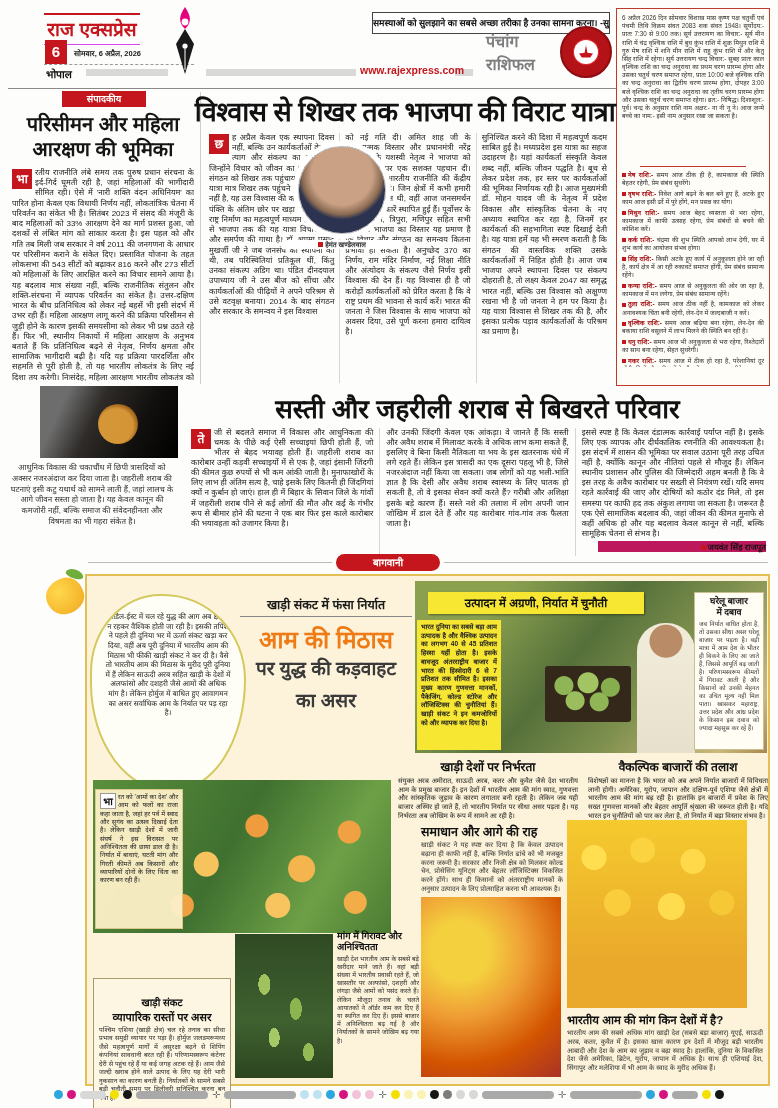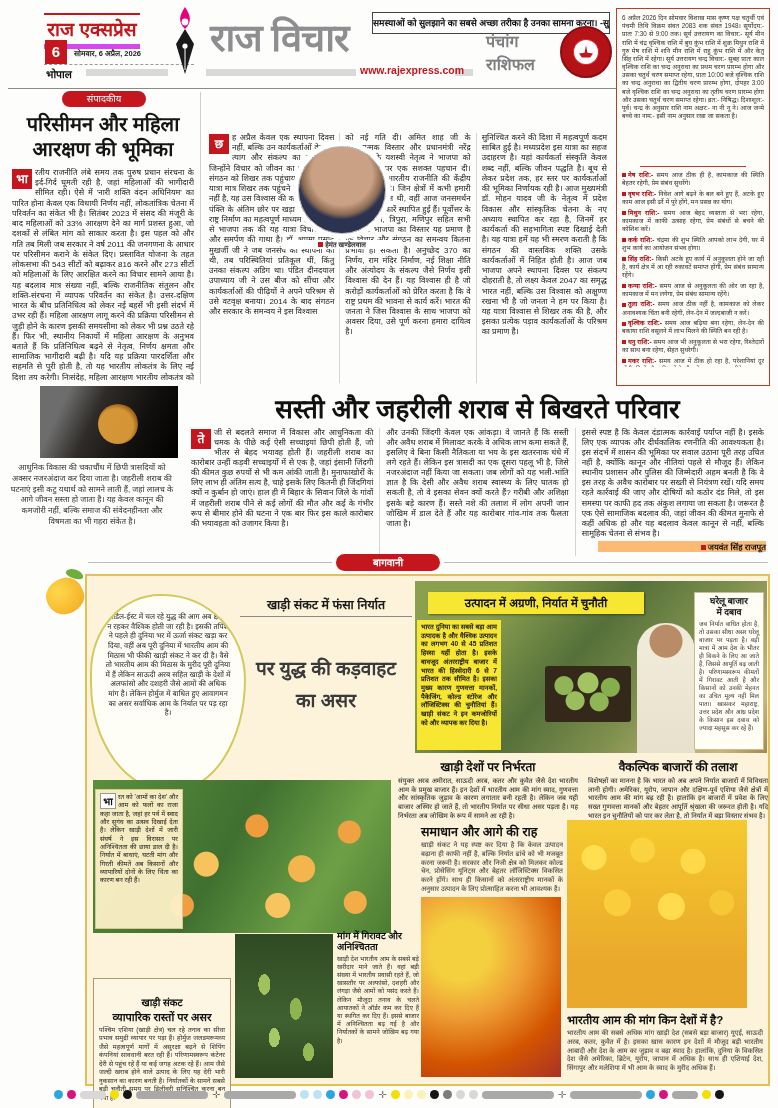--- a/index.html
+++ b/index.html
@@ -2,21 +2,21 @@
 <html><head>
 <meta charset="utf-8">
 <style>
   *{margin:0;padding:0;box-sizing:border-box}
   html,body{background:#ededed;font-family:"Liberation Sans","DejaVu Sans",sans-serif;}
   .page{position:relative;width:778px;height:1108px;margin:0 auto;background:#fdfdfb;overflow:hidden;}
   .abs{position:absolute;}
   .just{text-align:justify;}
   .clip{overflow:hidden;}
   
-  .masthead-name{left:44px;top:13px;width:96px;color:#c4161c;font-size:19px;font-weight:bold;border-top:2px solid #c4161c;border-bottom:5px solid #d946ef;padding:1px 0 2px;text-align:center;white-space:nowrap;}
+  .masthead-name{left:44px;top:13px;width:96px;color:#c4161c;font-size:19px;font-weight:bold;border-top:2px solid #c4161c;border-bottom:1px solid #d946ef;padding:1px 0 2px;text-align:center;white-space:nowrap;}
   .page-no{left:45px;top:40px;width:22px;height:24px;background:#c4161c;color:#fff;font-size:15px;font-weight:bold;text-align:center;line-height:24px;}
   .date-line{left:74px;top:48px;width:120px;font-size:7.5px;font-weight:bold;color:#222;}
   .dash-line{left:44px;top:64px;width:150px;border-top:1px dashed #999;}
   .city{left:46px;top:67px;width:60px;font-size:10.5px;font-weight:bold;color:#111;}
   .graybar1{left:86px;top:69px;width:82px;height:7px;background:#d9d9d9;}
   .graybar2{left:206px;top:69px;width:150px;height:7px;background:#d9d9d9;}
   .graybar3{left:455px;top:69px;width:18px;height:7px;background:#d9d9d9;}
   .pen{left:168px;top:6px;width:34px;height:70px;}
   .section-title{left:210px;top:10px;width:175px;color:#8e8e90;font-size:38px;font-weight:bold;white-space:nowrap;letter-spacing:-1px;}
   .website{left:360px;top:64px;width:120px;color:#c4161c;font-size:10.5px;font-weight:bold;}
@@ -28,21 +28,21 @@
   .hrule{left:8px;top:88px;width:762px;border-top:1.5px solid #8a8a8a;}
   
   .sidebar{left:616px;top:8px;width:154px;height:378px;border:1.5px solid #c0392b;background:#fffdf8;padding:5px 5px;font-size:6.3px;line-height:1.3;color:#333;}
   .sidebar .panchang{text-align:justify;height:148px;overflow:hidden;}
   .sidebar .div{border-top:1px solid #c0392b;margin:4px 18px;}
   .rashi{list-style:none;height:196px;overflow:hidden;}
   .rashi li{margin-bottom:2.5px;text-align:justify;}
   .rashi .sq{display:inline-block;width:4px;height:4px;background:#c4161c;margin-right:2px;vertical-align:middle;}
   .rashi .nm{font-weight:bold;color:#a31116;}
   
-  .ed-badge{left:62px;top:91px;width:84px;height:16px;background:#c4161c;color:#fff;font-size:9.5px;font-weight:normal;text-align:center;line-height:16px;border-radius:8px;}
+  .ed-badge{left:62px;top:91px;width:84px;height:16px;background:#c4161c;color:#fff;font-size:9.5px;font-weight:bold;text-align:center;line-height:16px;border-radius:0;}
   .ed-head{left:8px;top:112px;width:190px;font-size:20px;line-height:1.25;font-weight:bold;color:#151515;text-align:center;white-space:nowrap;}
   .ed-body{left:12px;top:168px;width:182px;height:214px;font-size:8px;line-height:1.28;color:#222;}
   .dropcap{float:left;width:20px;height:20px;background:#c4161c;color:#fff;font-size:12px;font-weight:bold;text-align:center;line-height:20px;margin:1px 3px 0 0;}
   .vrule1{left:200px;top:92px;height:292px;border-left:1px solid #cfcfcf;}
   
   .lead-head{left:192px;top:92px;width:426px;font-size:27px;font-weight:bold;color:#111;text-align:center;white-space:nowrap;letter-spacing:-0.5px;}
   .lead-cols{left:204px;top:133px;width:408px;height:250px;display:flex;}
   .lead-cols .c{flex:1;padding:0 5px;font-size:8px;line-height:1.28;color:#222;text-align:justify;overflow:hidden;}
   .lead-cols .c+.c{border-left:1px solid #d5d5d5;}
   .lead-photo{left:298px;top:146px;width:88px;height:88px;border-radius:50%;background:radial-gradient(circle at 50% 32%,#caa184 0 42%,#8a6a52 55%,#2b3350 62% 100%);box-shadow:0 0 0 5px #fff;border:1px solid #bbb;}
@@ -51,21 +51,21 @@
   .redsq{display:inline-block;width:5px;height:5px;background:#c4161c;margin-right:2px;}
   
   .drink-photo{left:40px;top:386px;width:138px;height:72px;background:linear-gradient(115deg,#6d6d6d 0 18%,#2e2b28 40%,#12100e 70%,#000 100%);}
   .drink-photo .glass{position:absolute;left:58px;top:18px;width:40px;height:40px;border-radius:50%;background:radial-gradient(circle at 45% 55%,#e8a33a 0 55%,#9a5c14 75%,#4a2c08 100%);opacity:.9;}
   .drink-cap{left:10px;top:463px;width:164px;font-size:8px;line-height:1.35;color:#333;text-align:center;}
   
   .liq-head{left:185px;top:390px;width:585px;font-size:26px;font-weight:bold;color:#111;text-align:center;white-space:nowrap;}
   .liq-cols{left:185px;top:428px;width:585px;height:128px;display:flex;}
   .liq-cols .c{flex:1;padding:0 6px;font-size:8px;line-height:1.26;color:#222;text-align:justify;overflow:hidden;}
   .liq-cols .c+.c{border-left:1px solid #d5d5d5;}
-  .liq-author{left:598px;top:541px;width:168px;background:#fdba74;font-size:8.3px;font-weight:bold;color:#111;text-align:right;}
+  .liq-author{left:598px;top:541px;width:168px;background:#be185d;font-size:8.3px;font-weight:bold;color:#111;text-align:right;}
   
   .bg-line-l{left:88px;top:562px;width:244px;border-top:1.5px solid #bbb;}
   .bg-line-r{left:444px;top:562px;width:324px;border-top:1.5px solid #bbb;}
   .bg-badge{left:336px;top:554px;width:104px;height:17px;background:#c4161c;color:#fff;font-size:10px;font-weight:bold;text-align:center;line-height:17px;border-radius:9px;}
   .gbox{left:85px;top:574px;width:685px;height:512px;background:#fcf3da;border:2px solid #e3bf55;}
   .mango-sm{left:46px;top:578px;width:38px;height:36px;background:radial-gradient(circle at 35% 35%,#ffd84d,#f6b82e 65%,#eda324);border-radius:58% 42% 55% 45%/48% 55% 45% 52%;transform:rotate(-12deg);}
   .mango-sm .leaf{position:absolute;right:-4px;top:-6px;width:18px;height:9px;background:#6fae3a;border-radius:50% 50% 50% 50%/60% 60% 40% 40%;transform:rotate(30deg);}
   .bubble{left:90px;top:594px;width:156px;height:198px;background:#fffef6;border:2px solid #d4c95e;border-radius:46% 54% 48% 52%/40% 44% 58% 56%;padding:16px 13px;font-size:7.4px;line-height:1.3;color:#222;text-align:center;overflow:hidden;}
   .kicker{left:240px;top:596px;width:172px;font-size:12.5px;font-weight:bold;color:#1a1a1a;text-align:center;white-space:nowrap;border-bottom:1.5px solid #888;padding-bottom:3px;}
   .g-title-orange{left:240px;top:622px;width:172px;font-size:24px;font-weight:bold;color:#ef7b17;text-align:center;white-space:nowrap;}
@@ -128,21 +128,20 @@
   <div class="abs graybar3"></div>
   <div class="abs pen">
     <svg width="34" height="70" viewBox="0 0 34 70">
       <path d="M17 1 C11 10 10 16 17 23 C24 16 23 10 17 1 Z" fill="#e5007d"></path>
       <circle cx="17" cy="16" r="3.4" fill="#fff"></circle>
       <path d="M17 23 L8 38 L17 68 L26 38 Z" fill="#1a1a1a"></path>
       <circle cx="17" cy="40" r="2.6" fill="#fff"></circle>
       <path d="M17 40 L17 64" stroke="#fff" stroke-width="1"></path>
     </svg>
   </div>
-  <div class="abs section-title">राज विचार</div>
   <div class="abs website">www.rajexpress.com</div>
   <div class="abs quote-box">समस्याओं को सुलझाने का सबसे अच्छा तरीका है उनका सामना करना। -सुकरात</div>
   <div class="abs panchang-lbl">
     <div>पंचांग</div>
     <div>राशिफल</div>
   </div>
   <div class="abs stamp">
     <span class="inner"></span>
       <span class="boat"></span>
   </div>
@@ -169,20 +168,21 @@
   <div class="abs ed-badge">संपादकीय</div>
   <div class="abs ed-head">
     <div>परिसीमन और महिला</div>
     <div>आरक्षण की भूमिका</div>
   </div>
   <div class="abs ed-body just clip">
     <span class="dropcap">भा</span><span>रतीय राजनीति लंबे समय तक पुरुष प्रधान संरचना के इर्द-गिर्द घूमती रही है, जहां महिलाओं की भागीदारी सीमित रही। ऐसे में 'नारी शक्ति वंदन अधिनियम' का पारित होना केवल एक विधायी निर्णय नहीं, लोकतांत्रिक चेतना में परिवर्तन का संकेत भी है। सितंबर 2023 में संसद की मंजूरी के बाद महिलाओं को 33% आरक्षण देने का मार्ग प्रशस्त हुआ, जो दशकों से लंबित मांग को साकार करता है। इस पहल को और गति तब मिली जब सरकार ने वर्ष 2011 की जनगणना के आधार पर परिसीमन कराने के संकेत दिए। प्रस्तावित योजना के तहत लोकसभा की 543 सीटों को बढ़ाकर 816 करने और 273 सीटों को महिलाओं के लिए आरक्षित करने का विचार सामने आया है। यह बदलाव मात्र संख्या नहीं, बल्कि राजनीतिक संतुलन और शक्ति-संरचना में व्यापक परिवर्तन का संकेत है। उत्तर-दक्षिण भारत के बीच प्रतिनिधित्व को लेकर नई बहसें भी इसी संदर्भ में उभर रही हैं। महिला आरक्षण लागू करने की प्रक्रिया परिसीमन से जुड़ी होने के कारण इसकी समयसीमा को लेकर भी प्रश्न उठते रहे हैं। फिर भी, स्थानीय निकायों में महिला आरक्षण के अनुभव बताते हैं कि प्रतिनिधित्व बढ़ने से नेतृत्व, निर्णय क्षमता और सामाजिक भागीदारी बढ़ी है। यदि यह प्रक्रिया पारदर्शिता और सहमति से पूरी होती है, तो यह भारतीय लोकतंत्र के लिए नई दिशा तय करेगी। निःसंदेह, महिला आरक्षण भारतीय लोकतंत्र को अधिक समावेशी, संतुलित और भागीदार बनाने की दिशा में एक ऐतिहासिक कदम है।</span>
   </div>
   <div class="abs vrule1"></div>
 
+  <div class="abs lead-head">विश्वास से शिखर तक भाजपा की विराट यात्रा</div>
   <div class="abs lead-cols">
     <div class="c"><span class="dropcap">छ</span><span>ह अप्रैल केवल एक स्थापना दिवस नहीं, बल्कि उन कार्यकर्ताओं के तप, त्याग और संकल्प का स्मरण है, जिन्होंने विचार को जीवन का ध्येय बनाकर संगठन को शिखर तक पहुंचाया। भाजपा की यात्रा मात्र शिखर तक पहुंचने की कहानी भर नहीं है, यह उस विश्वास की कहानी है जिसमें पंक्ति के अंतिम छोर पर खड़ा कार्यकर्ता भी राष्ट्र निर्माण का महत्वपूर्ण माध्यम है। जनसंघ से भाजपा तक की यह यात्रा विचार निष्ठा और समर्पण की गाथा है। डॉ. श्यामा प्रसाद मुखर्जी जी ने जब जनसंघ की स्थापना की थी, तब परिस्थितियां प्रतिकूल थीं, किंतु उनका संकल्प अडिग था। पंडित दीनदयाल उपाध्याय जी ने उस बीज को सींचा और कार्यकर्ताओं की पीढ़ियों ने अपने परिश्रम से उसे वटवृक्ष बनाया। 2014 के बाद संगठन और सरकार के समन्वय ने इस विश्वास</span></div>
     <div class="c">को नई गति दी। अमित शाह जी के संगठनात्मक विस्तार और प्रधानमंत्री नरेंद्र मोदी जी के यशस्वी नेतृत्व ने भाजपा को वैश्विक मंच पर एक सशक्त पहचान दी। आज भाजपा भारतीय राजनीति की केंद्रीय धुरी बन चुकी है। जिन क्षेत्रों में कभी हमारी उपस्थिति सीमित थी, वहीं आज जनसमर्थन के बल पर सरकारें स्थापित हुई हैं। पूर्वोत्तर के राज्यों असम, त्रिपुरा, मणिपुर सहित सभी प्रदेशों में भाजपा का विस्तार यह प्रमाण है कि विचार और संगठन का समन्वय कितना प्रभावी हो सकता है। अनुच्छेद 370 का निर्णय, राम मंदिर निर्माण, नई शिक्षा नीति और अंत्योदय के संकल्प जैसे निर्णय इसी विश्वास की देन हैं। यह विश्वास ही है जो करोड़ों कार्यकर्ताओं को प्रेरित करता है कि वे राष्ट्र प्रथम की भावना से कार्य करें। भारत की जनता ने जिस विश्वास के साथ भाजपा को अवसर दिया, उसे पूर्ण करना हमारा दायित्व है।</div>
     <div class="c">सुनिश्चित करने की दिशा में महत्वपूर्ण कदम साबित हुई है। मध्यप्रदेश इस यात्रा का सहज उदाहरण है। यहां कार्यकर्ता संस्कृति केवल शब्द नहीं, बल्कि जीवन पद्धति है। बूथ से लेकर प्रदेश तक, हर स्तर पर कार्यकर्ताओं की भूमिका निर्णायक रही है। आज मुख्यमंत्री डॉ. मोहन यादव जी के नेतृत्व में प्रदेश विकास और सांस्कृतिक चेतना के नए अध्याय स्थापित कर रहा है, जिनमें हर कार्यकर्ता की सहभागिता स्पष्ट दिखाई देती है। यह यात्रा हमें यह भी स्मरण कराती है कि संगठन की वास्तविक शक्ति उसके कार्यकर्ताओं में निहित होती है। आज जब भाजपा अपने स्थापना दिवस पर संकल्प दोहराती है, तो लक्ष्य केवल 2047 का समृद्ध भारत नहीं, बल्कि उस विश्वास को अक्षुण्ण रखना भी है जो जनता ने हम पर किया है। यह यात्रा विश्वास से शिखर तक की है, और इसका प्रत्येक पड़ाव कार्यकर्ताओं के परिश्रम का प्रमाण है।</div>
   </div>
   <div class="abs lead-photo"></div>
   <div class="abs lead-cap"><span class="redsq"></span><span>हेमंत खण्डेलवाल</span></div>
 
   <div class="abs drink-photo">
       <span class="glass"></span>
@@ -201,20 +201,21 @@
   <div class="abs bg-line-r"></div>
   <div class="abs bg-badge">बागवानी</div>
   <div class="abs gbox"></div>
 
   <div class="abs mango-sm">
       <span class="leaf"></span>
     </div>
   <div class="abs bubble">मिडिल-ईस्ट में चल रहे युद्ध की आग अब क्षेत्रीय न रहकर वैश्विक होती जा रही है। इसकी तपिश ने पहले ही दुनिया भर में ऊर्जा संकट खड़ा कर दिया, वहीं अब पूरी दुनिया में भारतीय आम की मिठास भी फीकी खाड़ी संकट ने कर दी है। वैसे तो भारतीय आम की मिठास के मुरीद पूरी दुनिया में हैं लेकिन साऊदी अरब सहित खाड़ी के देशों में अलफांसो और दशहरी जैसे आमों की अधिक मांग है। लेकिन होर्मुज में बाधित हुए आवागमन का असर सर्वाधिक आम के निर्यात पर पड़ रहा है।</div>
 
   <div class="abs kicker">खाड़ी संकट में फंसा निर्यात</div>
+  <div class="abs g-title-orange">आम की मिठास</div>
   <div class="abs g-title-d1">पर युद्ध की कड़वाहट</div>
   <div class="abs g-title-d2">का असर</div>
 
   <div class="abs man-photo">
     <span class="crate"></span>
     <span class="man"></span>
   </div>
   <div class="abs yellow-title">उत्पादन में अग्रणी, निर्यात में चुनौती</div>
   <div class="abs yellow-side">भारत दुनिया का सबसे बड़ा आम उत्पादक है और वैश्विक उत्पादन का लगभग 40 से 45 प्रतिशत हिस्सा यहीं होता है। इसके बावजूद अंतरराष्ट्रीय बाजार में भारत की हिस्सेदारी 6 से 7 प्रतिशत तक सीमित है। इसका मुख्य कारण गुणवत्ता मानकों, पैकेजिंग, कोल्ड स्टोरेज और लॉजिस्टिक्स की चुनौतियां हैं। खाड़ी संकट ने इन कमजोरियों को और व्यापक कर दिया है।</div>
   <div class="abs gcolA">

